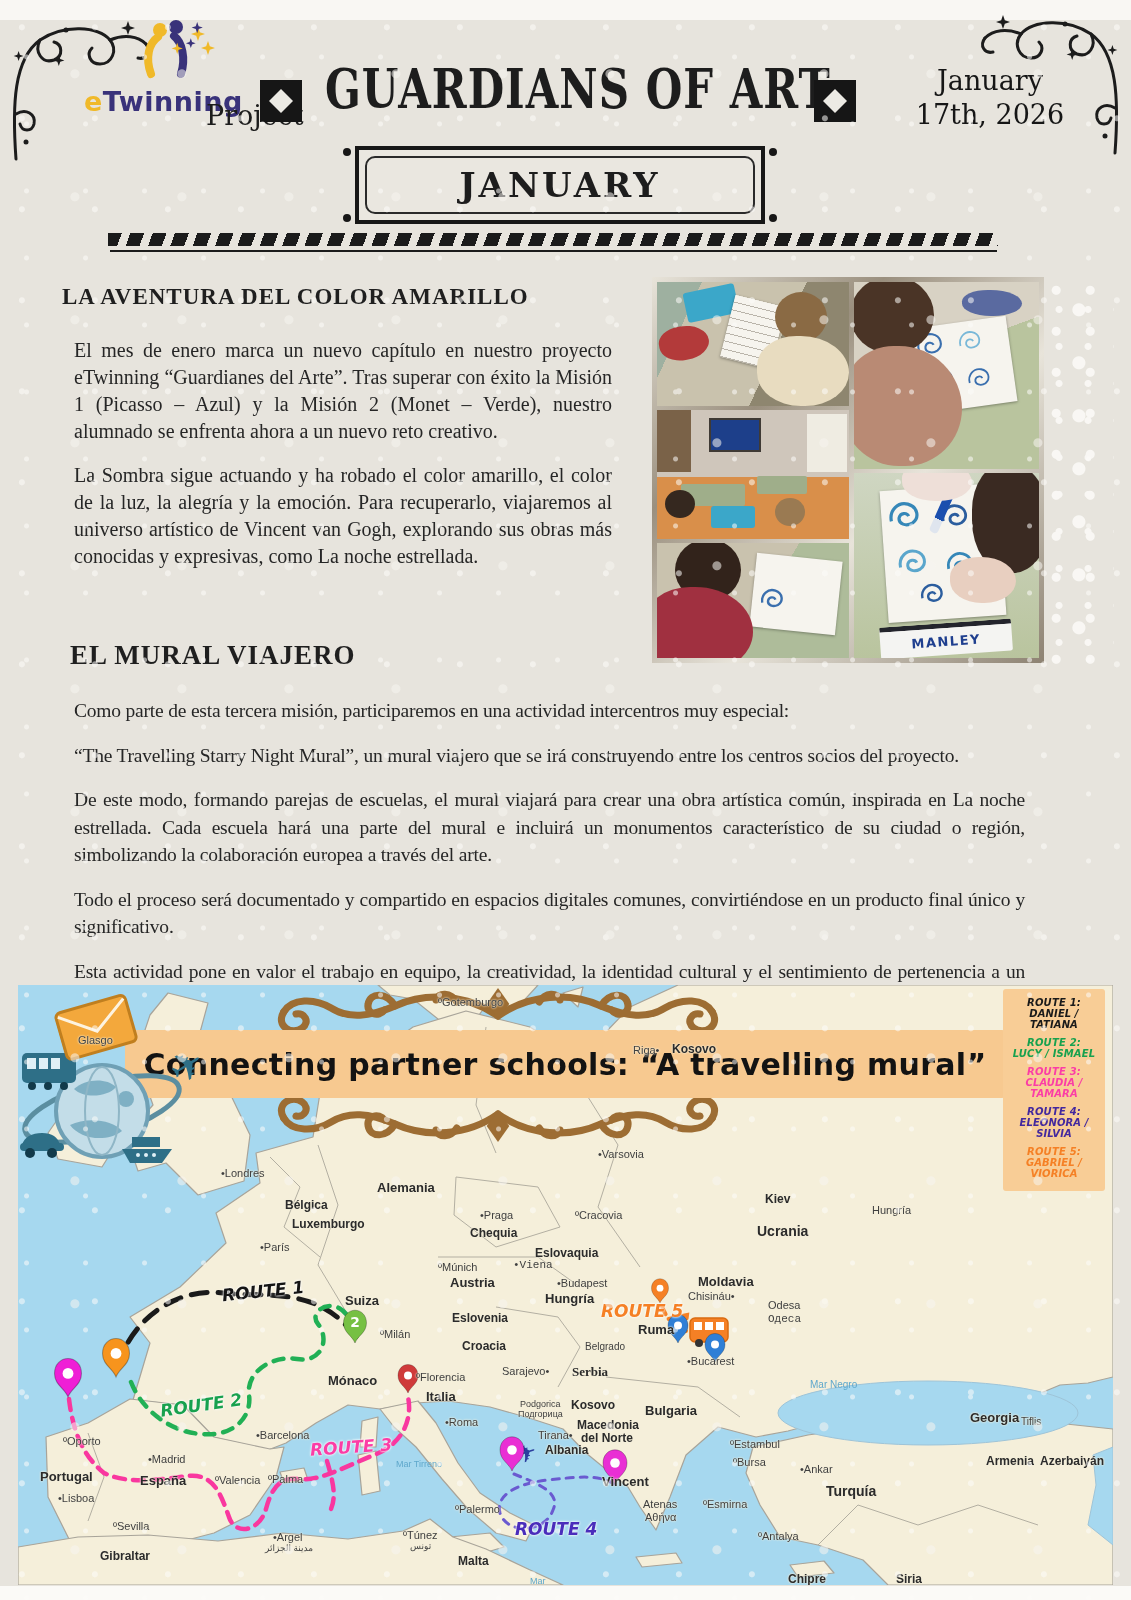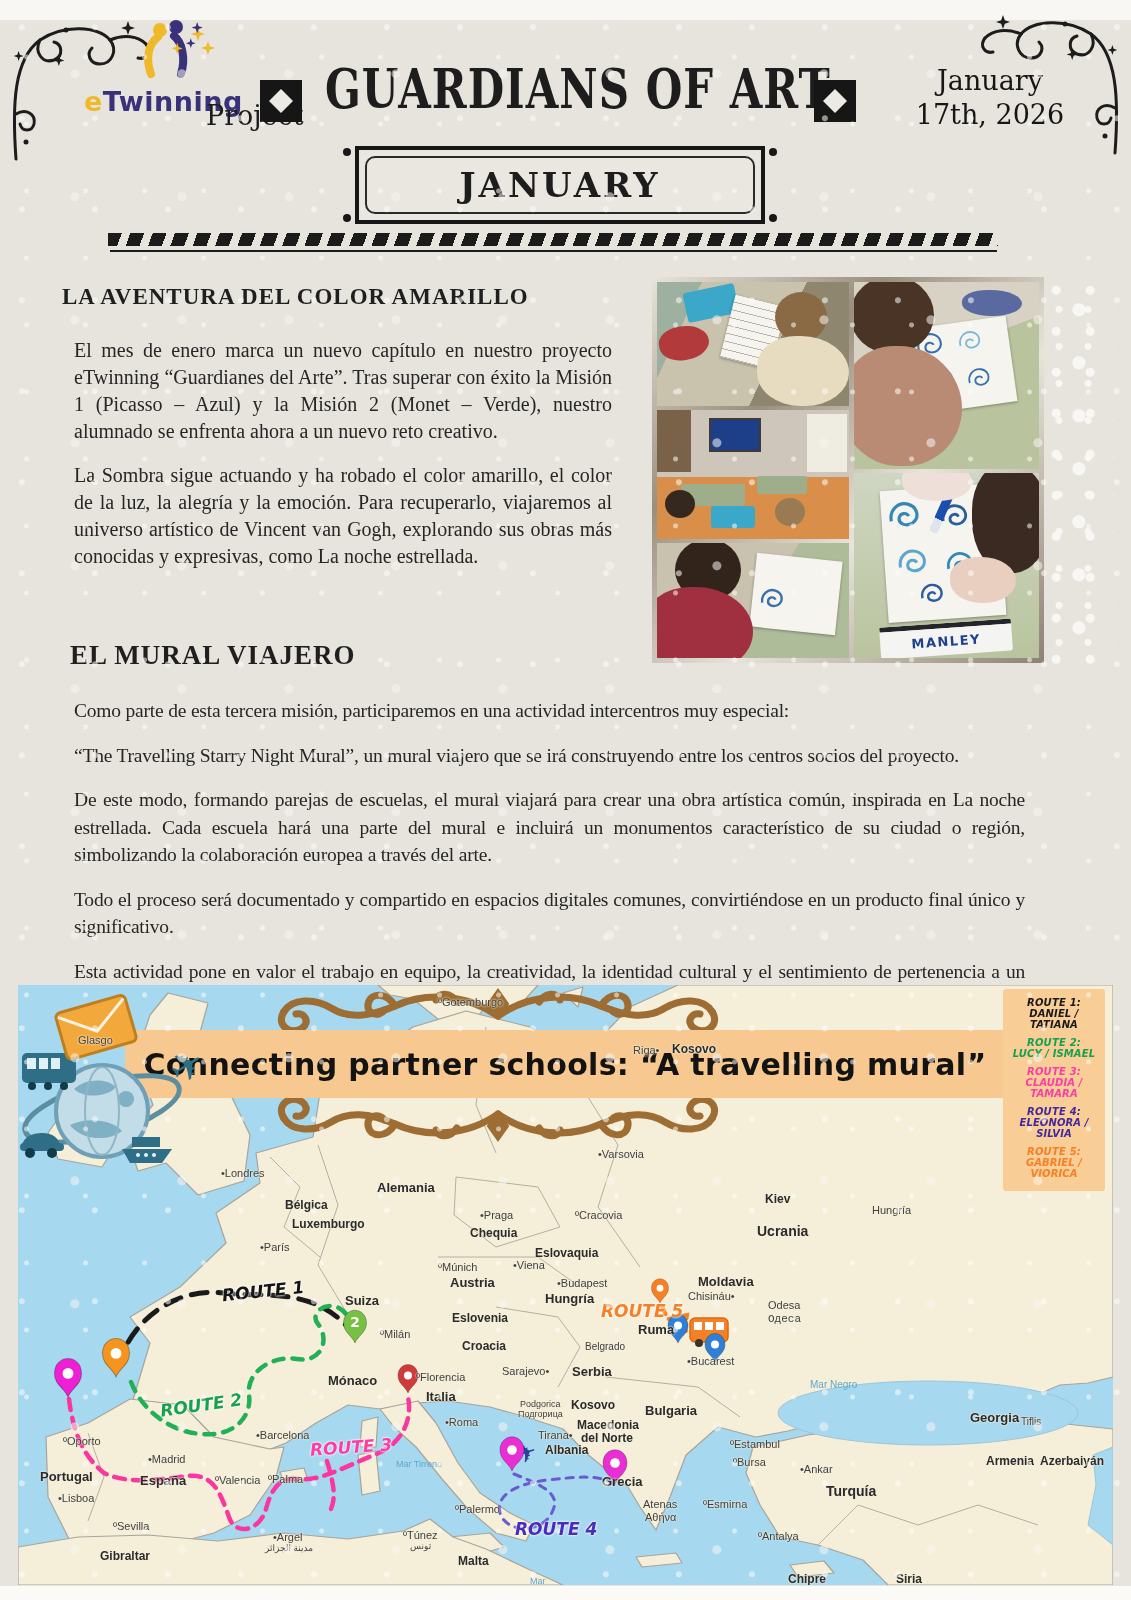--- a/index.html
+++ b/index.html
@@ -427,35 +427,35 @@
         <div class="mlbl b" style="left: 359px; top: 196px; font-size: 13px;">Alemania</div>
         <div class="mlbl b" style="left: 267px; top: 214px; font-size: 12px;">Bélgica</div>
         <div class="mlbl b" style="left: 274px; top: 233px; font-size: 12px;">Luxemburgo</div>
         <div class="mlbl" style="left: 242px; top: 257px; font-size: 11px;">•París</div>
         <div class="mlbl" style="left: 580px; top: 164px; font-size: 11px;">•Varsovia</div>
         <div class="mlbl" style="left: 462px; top: 225px; font-size: 11px;">•Praga</div>
         <div class="mlbl b" style="left: 452px; top: 242px; font-size: 12px;">Chequia</div>
         <div class="mlbl" style="left: 557px; top: 225px; font-size: 11px;">ºCracovia</div>
         <div class="mlbl b" style="left: 517px; top: 262px; font-size: 12px;">Eslovaquia</div>
         <div class="mlbl" style="left: 420px; top: 277px; font-size: 11px;">ºMúnich</div>
-        <div class="mlbl" style="left: 495px; top: 275px; font-size: 11px;">•Viena</div>
+        <div class="mlbl" style="left: 495px; top: 275px; font-size: 11px; font-family: Liberation Mono, monospace;">•Viena</div>
         <div class="mlbl b" style="left: 432px; top: 291px; font-size: 13px;">Austria</div>
         <div class="mlbl" style="left: 539px; top: 293px; font-size: 11px;">•Budapest</div>
         <div class="mlbl b" style="left: 527px; top: 307px; font-size: 13px;">Hungría</div>
         <div class="mlbl b" style="left: 680px; top: 290px; font-size: 13px;">Moldavia</div>
         <div class="mlbl" style="left: 670px; top: 306px; font-size: 11px;">Chisináu•</div>
         <div class="mlbl b" style="left: 747px; top: 208px; font-size: 12px;">Kiev</div>
         <div class="mlbl b" style="left: 739px; top: 239px; font-size: 14px;">Ucrania</div>
         <div class="mlbl" style="left: 854px; top: 220px; font-size: 11px;">Hungría</div>
         <div class="mlbl" style="left: 750px; top: 315px; font-size: 11px;">Odesa</div>
         <div class="mlbl" style="left: 750px; top: 329px; font-size: 11px; font-family: Liberation Mono, monospace;">Одеса</div>
         <div class="mlbl b" style="left: 434px; top: 327px; font-size: 12px;">Eslovenia</div>
         <div class="mlbl b" style="left: 444px; top: 355px; font-size: 12px;">Croacia</div>
         <div class="mlbl" style="left: 567px; top: 357px; font-size: 10px;">Belgrado</div>
-        <div class="mlbl b" style="left: 554px; top: 380px; font-size: 13px;">Serbia</div>
+        <div class="mlbl b" style="left: 554px; top: 380px; font-size: 13px; font-family: Liberation Serif, serif;">Serbia</div>
         <div class="mlbl b" style="left: 620px; top: 338px; font-size: 13px;">Ruma</div>
         <div class="mlbl" style="left: 669px; top: 371px; font-size: 11px;">•Bucarest</div>
         <div class="mlbl" style="left: 484px; top: 381px; font-size: 11px;">Sarajevo•</div>
         <div class="mlbl" style="left: 502px; top: 415px; font-size: 9px;">Podgorica</div>
         <div class="mlbl" style="left: 500px; top: 425px; font-size: 9px;">Подгорица</div>
         <div class="mlbl b" style="left: 553px; top: 414px; font-size: 12px;">Kosovo</div>
         <div class="mlbl b" style="left: 559px; top: 434px; font-size: 12px;">Macedonia</div>
         <div class="mlbl b" style="left: 563px; top: 447px; font-size: 12px;">del Norte</div>
         <div class="mlbl" style="left: 520px; top: 445px; font-size: 11px;">Tirana•</div>
         <div class="mlbl b" style="left: 527px; top: 459px; font-size: 12px;">Albania</div>
@@ -475,21 +475,21 @@
         <div class="mlbl b" style="left: 22px; top: 485px; font-size: 13px;">Portugal</div>
         <div class="mlbl" style="left: 40px; top: 508px; font-size: 11px;">•Lisboa</div>
         <div class="mlbl" style="left: 95px; top: 536px; font-size: 11px;">ºSevilla</div>
         <div class="mlbl b" style="left: 82px; top: 565px; font-size: 12px;">Gibraltar</div>
         <div class="mlbl" style="left: 255px; top: 547px; font-size: 11px;">•Argel</div>
         <div class="mlbl" style="left: 247px; top: 559px; font-size: 9px;">مدينة الجزائر</div>
         <div class="mlbl" style="left: 385px; top: 545px; font-size: 11px;">ºTúnez</div>
         <div class="mlbl" style="left: 392px; top: 557px; font-size: 9px;">تونس</div>
         <div class="mlbl b" style="left: 440px; top: 570px; font-size: 12px;">Malta</div>
         <div class="mlbl" style="left: 437px; top: 519px; font-size: 11px;">ºPalermo</div>
-        <div class="mlbl b" style="left: 584px; top: 490px; font-size: 13px;">Grecia</div>
+        <div class="mlbl b" style="left: 584px; top: 490px; font-size: 13px;">Vincent</div>
         <div class="mlbl" style="left: 625px; top: 514px; font-size: 11px;">Atenas</div>
         <div class="mlbl" style="left: 627px; top: 527px; font-size: 11px;">Αθήνα</div>
         <div class="mlbl" style="left: 685px; top: 514px; font-size: 11px;">ºEsmirna</div>
         <div class="mlbl" style="left: 712px; top: 454px; font-size: 11px;">ºEstambul</div>
         <div class="mlbl" style="left: 715px; top: 472px; font-size: 11px;">ºBursa</div>
         <div class="mlbl" style="left: 782px; top: 479px; font-size: 11px;">•Ankar</div>
         <div class="mlbl b" style="left: 808px; top: 499px; font-size: 14px;">Turquía</div>
         <div class="mlbl" style="left: 740px; top: 546px; font-size: 11px;">ºAntalya</div>
         <div class="mlbl b" style="left: 770px; top: 588px; font-size: 12px;">Chipre</div>
         <div class="mlbl b" style="left: 878px; top: 588px; font-size: 12px;">Siria</div>

